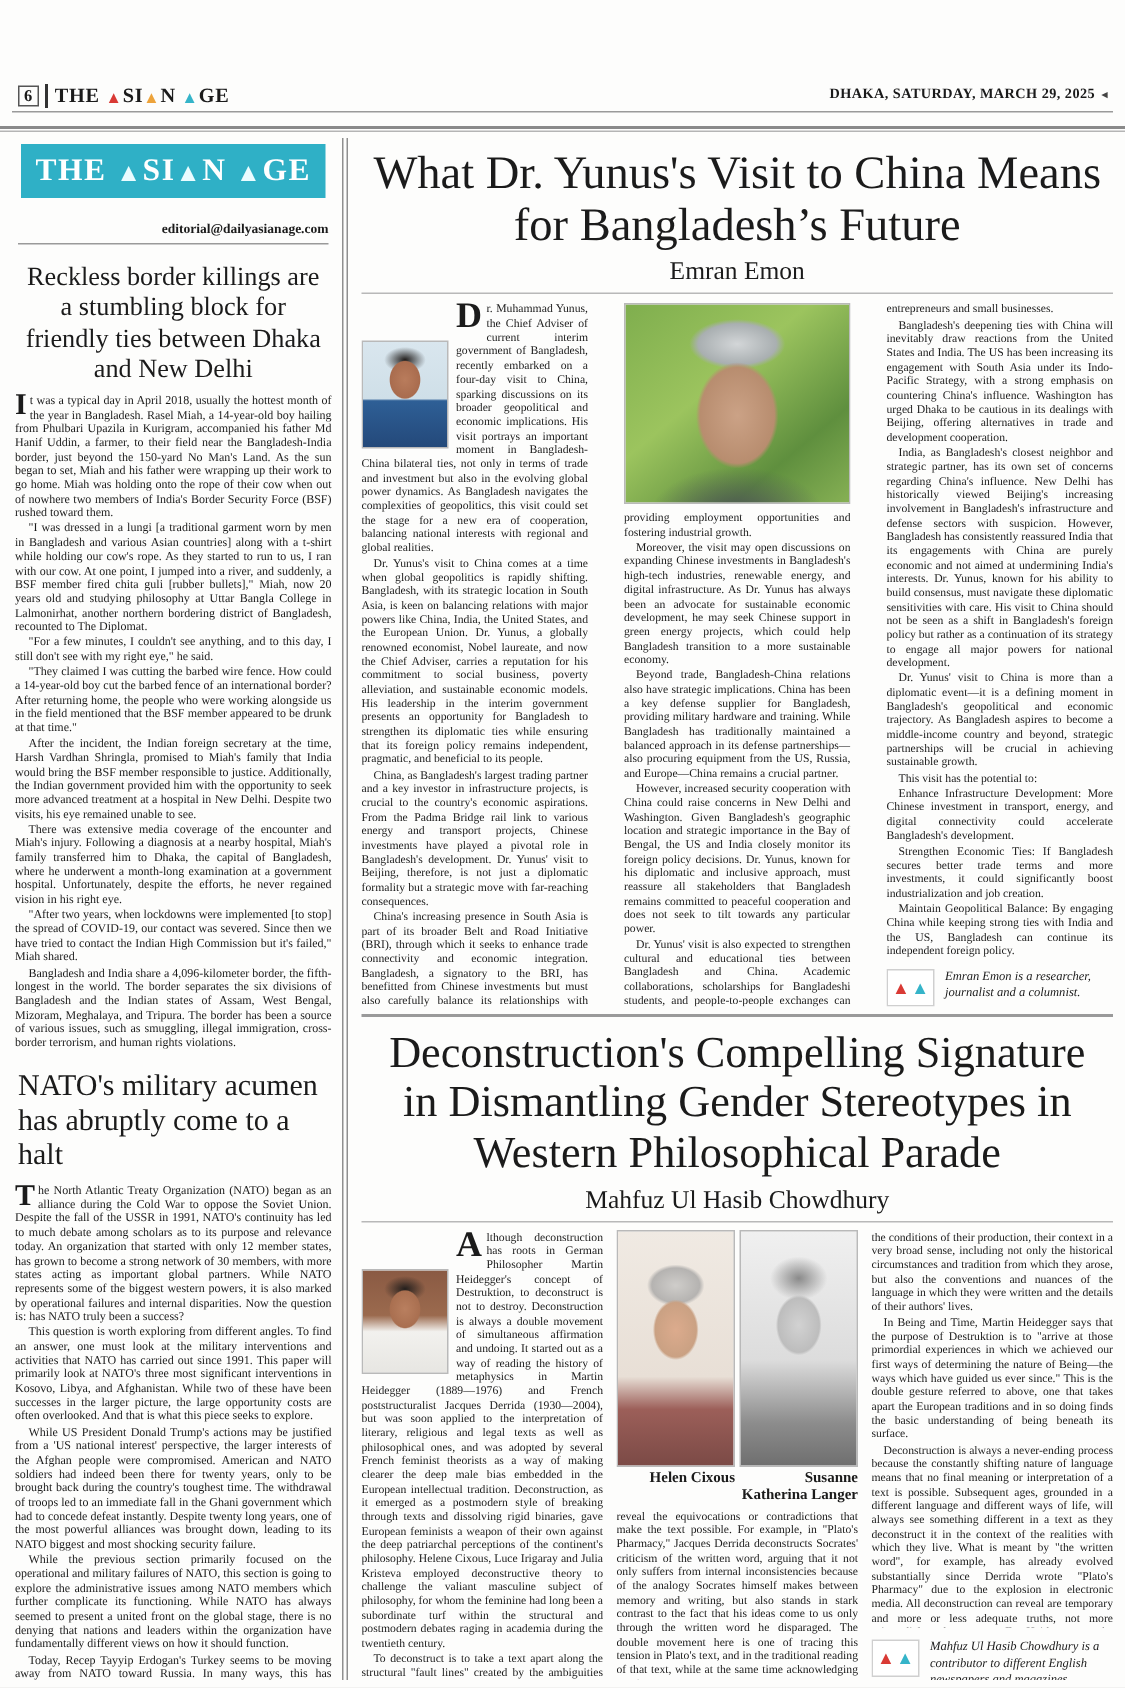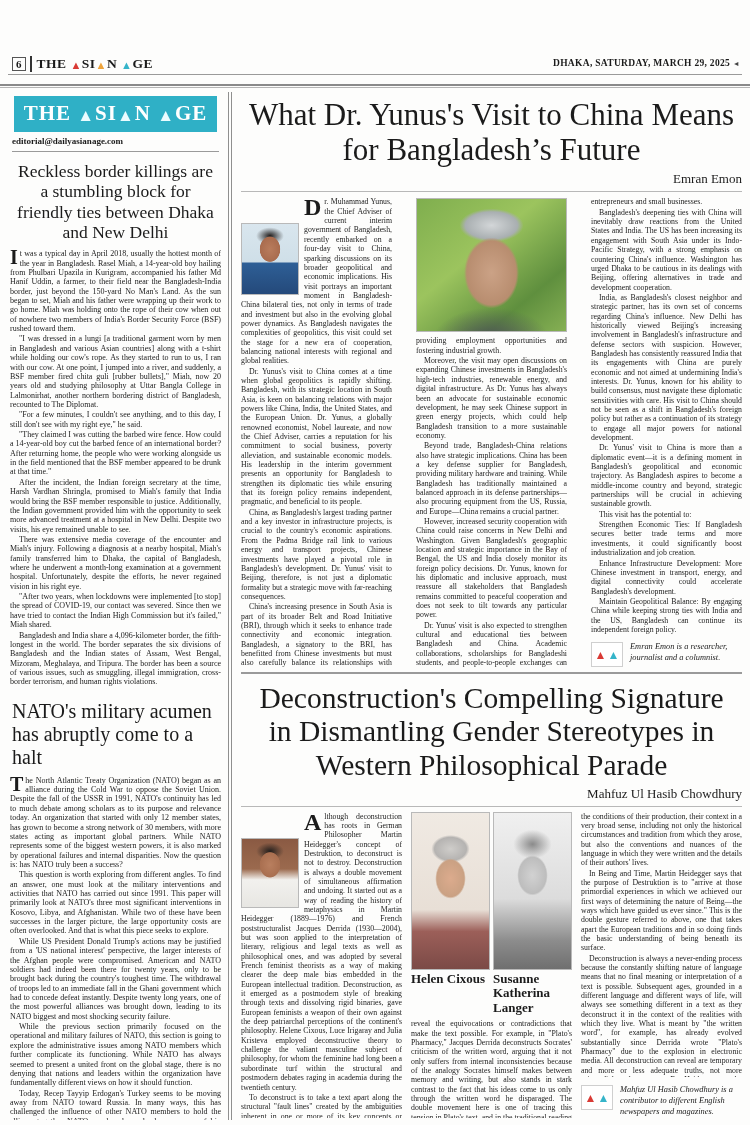--- a/index.html
+++ b/index.html
@@ -23,32 +23,32 @@
 
   
   .content{display:flex;padding:4px 6px 0 8px;height:1032px;}
   .leftcol{width:224px;padding:2px 7px 0 2px;border-right:4px double #8f8f8f;overflow:hidden;}
   .main{flex:1;padding:0 2px 0 9px;overflow:hidden;}
 
   
   .masthead{background:#2fb0c6;color:#fff;text-align:center;font-weight:bold;
             font-size:21px;letter-spacing:1px;padding:5px 0 6px;margin:2px 4px 0;}
   .masthead .tri{font-size:17px;color:#eafcff;}
-  .email{text-align:left;font-weight:bold;font-size:9px;padding:4px 0 5px;border-bottom:1px solid #9a9a9a;margin:0 2px;}
+  .email{text-align:right;font-weight:bold;font-size:9px;padding:4px 0 5px;border-bottom:1px solid #9a9a9a;margin:11px 2px;}
   .ed-headline{font-size:17.5px;line-height:1.16;text-align:center;margin:9px 2px 7px;font-weight:500;}
   .ed-headline2{font-size:20px;line-height:1.15;margin:13px 2px 7px;font-weight:500;}
   .smallbody{font-size:8px;line-height:1.17;text-align:justify;}
   .smallbody p{margin:0 0 1px;text-indent:9px;}
   .smallbody p.dc{text-indent:0;}
   .smallbody p.dc::first-letter{float:left;font-size:20px;line-height:15px;padding:1px 2px 0 0;font-weight:bold;}
 
   
   .art-headline{font-size:31px;line-height:1.12;text-align:center;margin:6px 4px 4px;font-weight:500;}
   .art-headline.small{font-size:29.5px;margin-top:8px;}
-  .byline{text-align:right;font-size:13px;margin:2px 0 4px;}
+  .byline{text-align:center;font-size:17px;margin:2px 0 4px;}
   .byline-rule{border-top:1px solid #b8b8b8;margin:0 0 5px;}
   .art-sep{border-top:2px solid #9a9a9a;margin:5px 0 0;}
 
   .cols3{display:grid;grid-template-columns:1fr 1fr 1fr;gap:9px;}
   .cols3.yunus{height:470px;gap:24px;}
   .cols3.decon{height:306px;}
   .col{overflow:hidden;display:flex;flex-direction:column;}
   .textflow{font-size:7.8px;line-height:1.2;text-align:justify;}
   .textflow p{margin:0 0 1px;text-indent:8px;}
   .textflow p.dc{text-indent:0;}
@@ -78,21 +78,21 @@
   .ph-cixous{width:100%;height:158px;
     background:
       radial-gradient(ellipse 25px 33px at 50% 42%,#dcab8d 0%,#caa183 55%,rgba(0,0,0,0) 61%),
       radial-gradient(ellipse 29px 21px at 50% 23%,#cfcdca 0%,#b5b3b1 55%,rgba(0,0,0,0) 66%),
       linear-gradient(180deg,#f0eae3 0%,#e8dfd6 62%,#9c5f59 76%,#7b4a46 100%);}
   .ph-langer{width:100%;height:158px;
     background:
       radial-gradient(ellipse 25px 33px at 50% 40%,#d2d2d2 0%,#bdbdbd 55%,rgba(0,0,0,0) 61%),
       radial-gradient(ellipse 29px 22px at 50% 20%,#8a8a8a 0%,rgba(0,0,0,0) 66%),
       linear-gradient(180deg,#f0f0f0 0%,#dcdcdc 55%,#8c8c8c 82%,#6f6f6f 100%);}
-  .cap{text-align:left;font-weight:bold;font-size:13px;margin-top:2px;line-height:1.15;}
+  .cap{text-align:right;font-weight:bold;font-size:10px;margin-top:2px;line-height:1.15;}
 
   
   .bio{display:flex;align-items:flex-start;gap:7px;padding-top:5px;margin-top:3px;}
   .aa-box{width:32px;height:25px;border:1px solid #cfcfcf;display:flex;align-items:center;justify-content:center;gap:1px;background:#fff;flex:none;}
   .aa-box .tri{font-size:12px;}
   .bio-text{flex:1;font-style:italic;font-size:8.4px;line-height:1.3;text-align:left;}
 </style>
 </head>
 <body>
 
@@ -175,22 +175,22 @@
           </div>
         </div>
         <div class="col">
           <div class="grow">
             <div class="textflow">
                 <p style="text-indent: 0px;">entrepreneurs and small businesses.</p>
                 <p>Bangladesh's deepening ties with China will inevitably draw reactions from the United States and India. The US has been increasing its engagement with South Asia under its Indo-Pacific Strategy, with a strong emphasis on countering China's influence. Washington has urged Dhaka to be cautious in its dealings with Beijing, offering alternatives in trade and development cooperation.</p>
                 <p>India, as Bangladesh's closest neighbor and strategic partner, has its own set of concerns regarding China's influence. New Delhi has historically viewed Beijing's increasing involvement in Bangladesh's infrastructure and defense sectors with suspicion. However, Bangladesh has consistently reassured India that its engagements with China are purely economic and not aimed at undermining India's interests. Dr. Yunus, known for his ability to build consensus, must navigate these diplomatic sensitivities with care. His visit to China should not be seen as a shift in Bangladesh's foreign policy but rather as a continuation of its strategy to engage all major powers for national development.</p>
                 <p>Dr. Yunus' visit to China is more than a diplomatic event—it is a defining moment in Bangladesh's geopolitical and economic trajectory. As Bangladesh aspires to become a middle-income country and beyond, strategic partnerships will be crucial in achieving sustainable growth.</p>
                 <p>This visit has the potential to:</p>
+                <p>Enhance Infrastructure Development: More Chinese investment in transport, energy, and digital connectivity could accelerate Bangladesh's development.</p>
                 <p>Strengthen Economic Ties: If Bangladesh secures better trade terms and more investments, it could significantly boost industrialization and job creation.</p>
-                <p>Enhance Infrastructure Development: More Chinese investment in transport, energy, and digital connectivity could accelerate Bangladesh's development.</p>
                 <p>Maintain Geopolitical Balance: By engaging China while keeping strong ties with India and the US, Bangladesh can continue its independent foreign policy.</p>
                 <p>Boost Sustainable Development: With Dr. Yunus' vision, China's support in green energy and social business initiatives could help Bangladesh achieve its long-term development goals.</p>
               </div>
           </div>
           <div class="bio">
             <span class="aa-box">
               <span class="tri" style="color:#d93a35">▲</span>
               <span class="tri" style="color:#35b4c9">▲</span>
             </span>
             <span class="bio-text">Emran Emon is a researcher, journalist and a columnist.</span>

